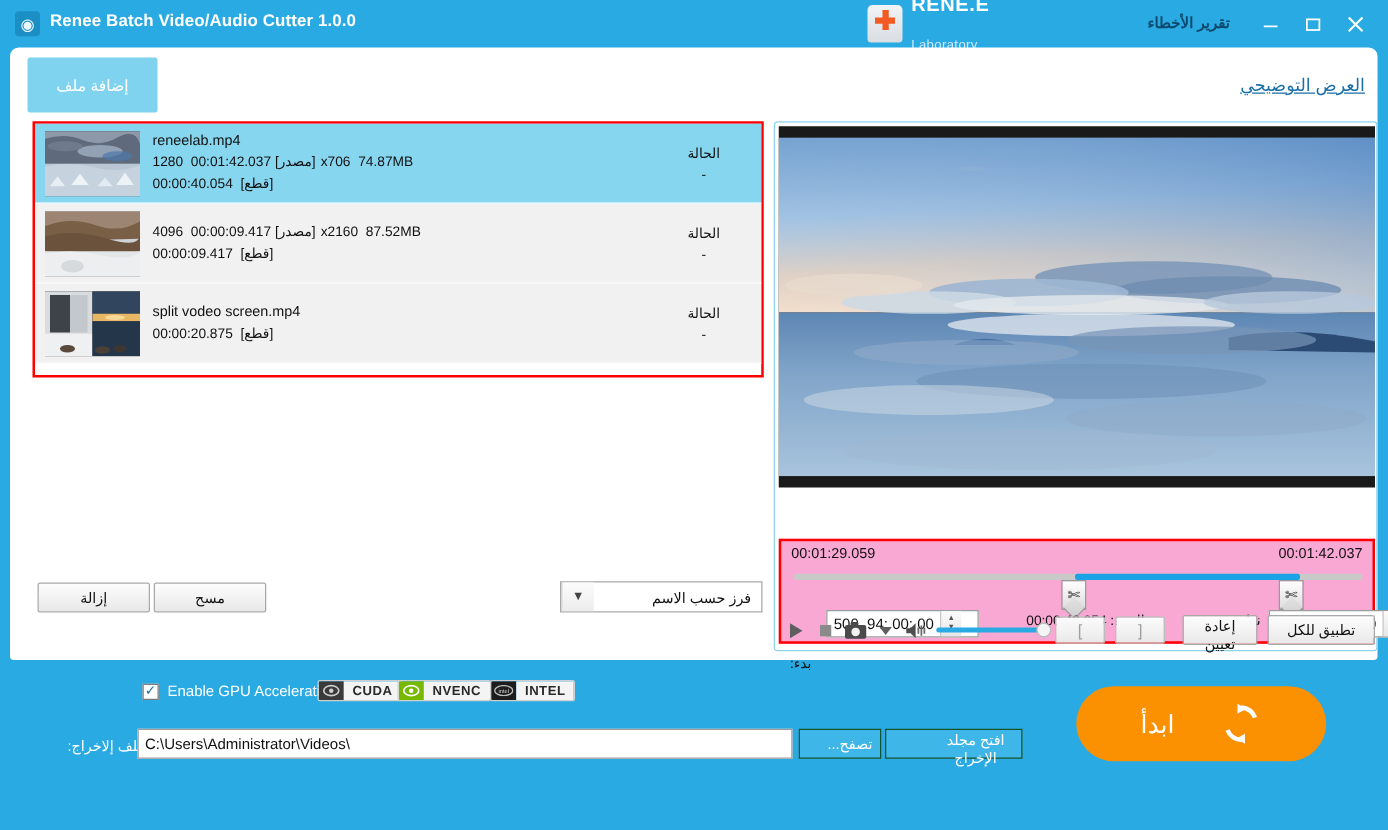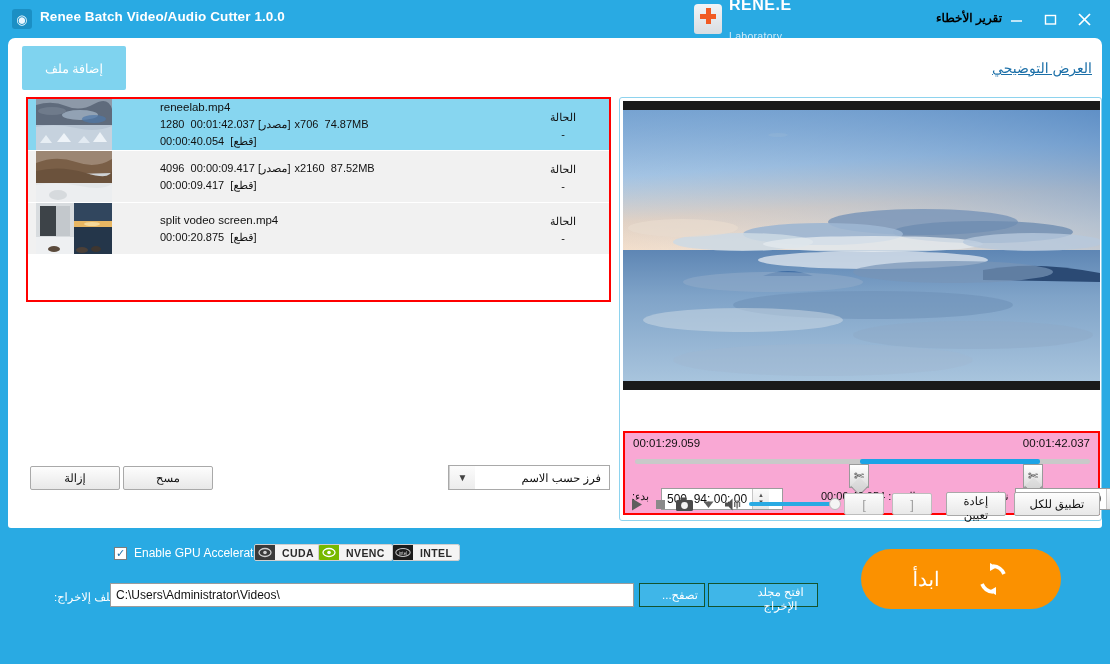--- a/index.html
+++ b/index.html
@@ -49,22 +49,22 @@
   }
   #brand-text { line-height: 1; }
   #brand-name {
     font-size: 16px; font-weight: bold; 
     color: #ffffff; letter-spacing: 0.5px;
   }
   #brand-sub {
     font-size: 10.5px; color: #cfeaf8; letter-spacing: 0.3px; margin-top: 18px;
   }
   #bug-report {
-    position: absolute; right: 108px; top: 11px;
-    font-size: 12px; font-weight: bold; color: #000000;
+    position: absolute; right: 126px; top: 11px;
+    font-size: 12px; font-weight: bold; color: #0c4a6e;
     direction: rtl; white-space: nowrap; cursor: pointer;
   }
   .wbtn {
     position: absolute; top: 8px; width: 28px; height: 22px;
     display: flex; align-items: center; justify-content: center;
     color: #ffffff; cursor: pointer;
   }
   #btn-min { right: 80px; }
   #btn-max { right: 46px; }
   #btn-close { right: 12px; }
@@ -88,25 +88,25 @@
     text-decoration: underline; direction: rtl;
     cursor: pointer; white-space: nowrap;
   }
 
   
   #list-frame {
     position: absolute; left: 18px; top: 59px; width: 585px; height: 205px;
     border: 2px solid #ff0000; background: #ffffff;
   }
   .file-row {
-    position: relative; height: 52px;
+    position: relative; height: 64px;
     border-bottom: 1px solid #ffffff;
     background: #f1f1f1;
     display: flex; align-items: center;
-    cursor: pointer; overflow: hidden; gap: 38px;
+    cursor: pointer; overflow: hidden;
   }
   .file-row.sel { background: #87d6f0; }
   .thumb {
     width: 76px; height: 52px; margin-left: 8px; flex: 0 0 auto;
     background: #6a6a6a; overflow: hidden; position: relative;
   }
   .thumb svg { display: block; width: 76px; height: 52px; }
   .finfo { margin-left: 10px; flex: 1 1 auto; min-width: 0; }
   .fname { font-size: 11.5px; color: #111111; line-height: 17px; white-space: nowrap; }
   .fmeta {
@@ -203,21 +203,21 @@
     border-left: 1px solid #c6c6c6;
     background: linear-gradient(180deg,#fbfbfb,#e6e6e6);
     display: flex; flex-direction: column;
     align-items: center; justify-content: center;
     font-size: 6px; color: #555; line-height: 7px; cursor: pointer;
   }
   .tflabel {
     position: absolute; top: 57px; font-size: 11px; color: #111;
     direction: rtl; white-space: nowrap;
   }
-  #lbl-start { left: 7px; }
+  #lbl-start { left: 7px; margin-top: 34px; }
   #fld-start { left: 36px; width: 122px; }
   #lbl-dur   { left: 196px; }
   #fld-end   { left: 390px; width: 122px; }
   #lbl-end   { left: 360px; }
 
   #ctrlbar {
     position: absolute; left: 3px; top: 391px; width: 477px; height: 30px;
     display: flex; align-items: center;
   }
   .cicon {

